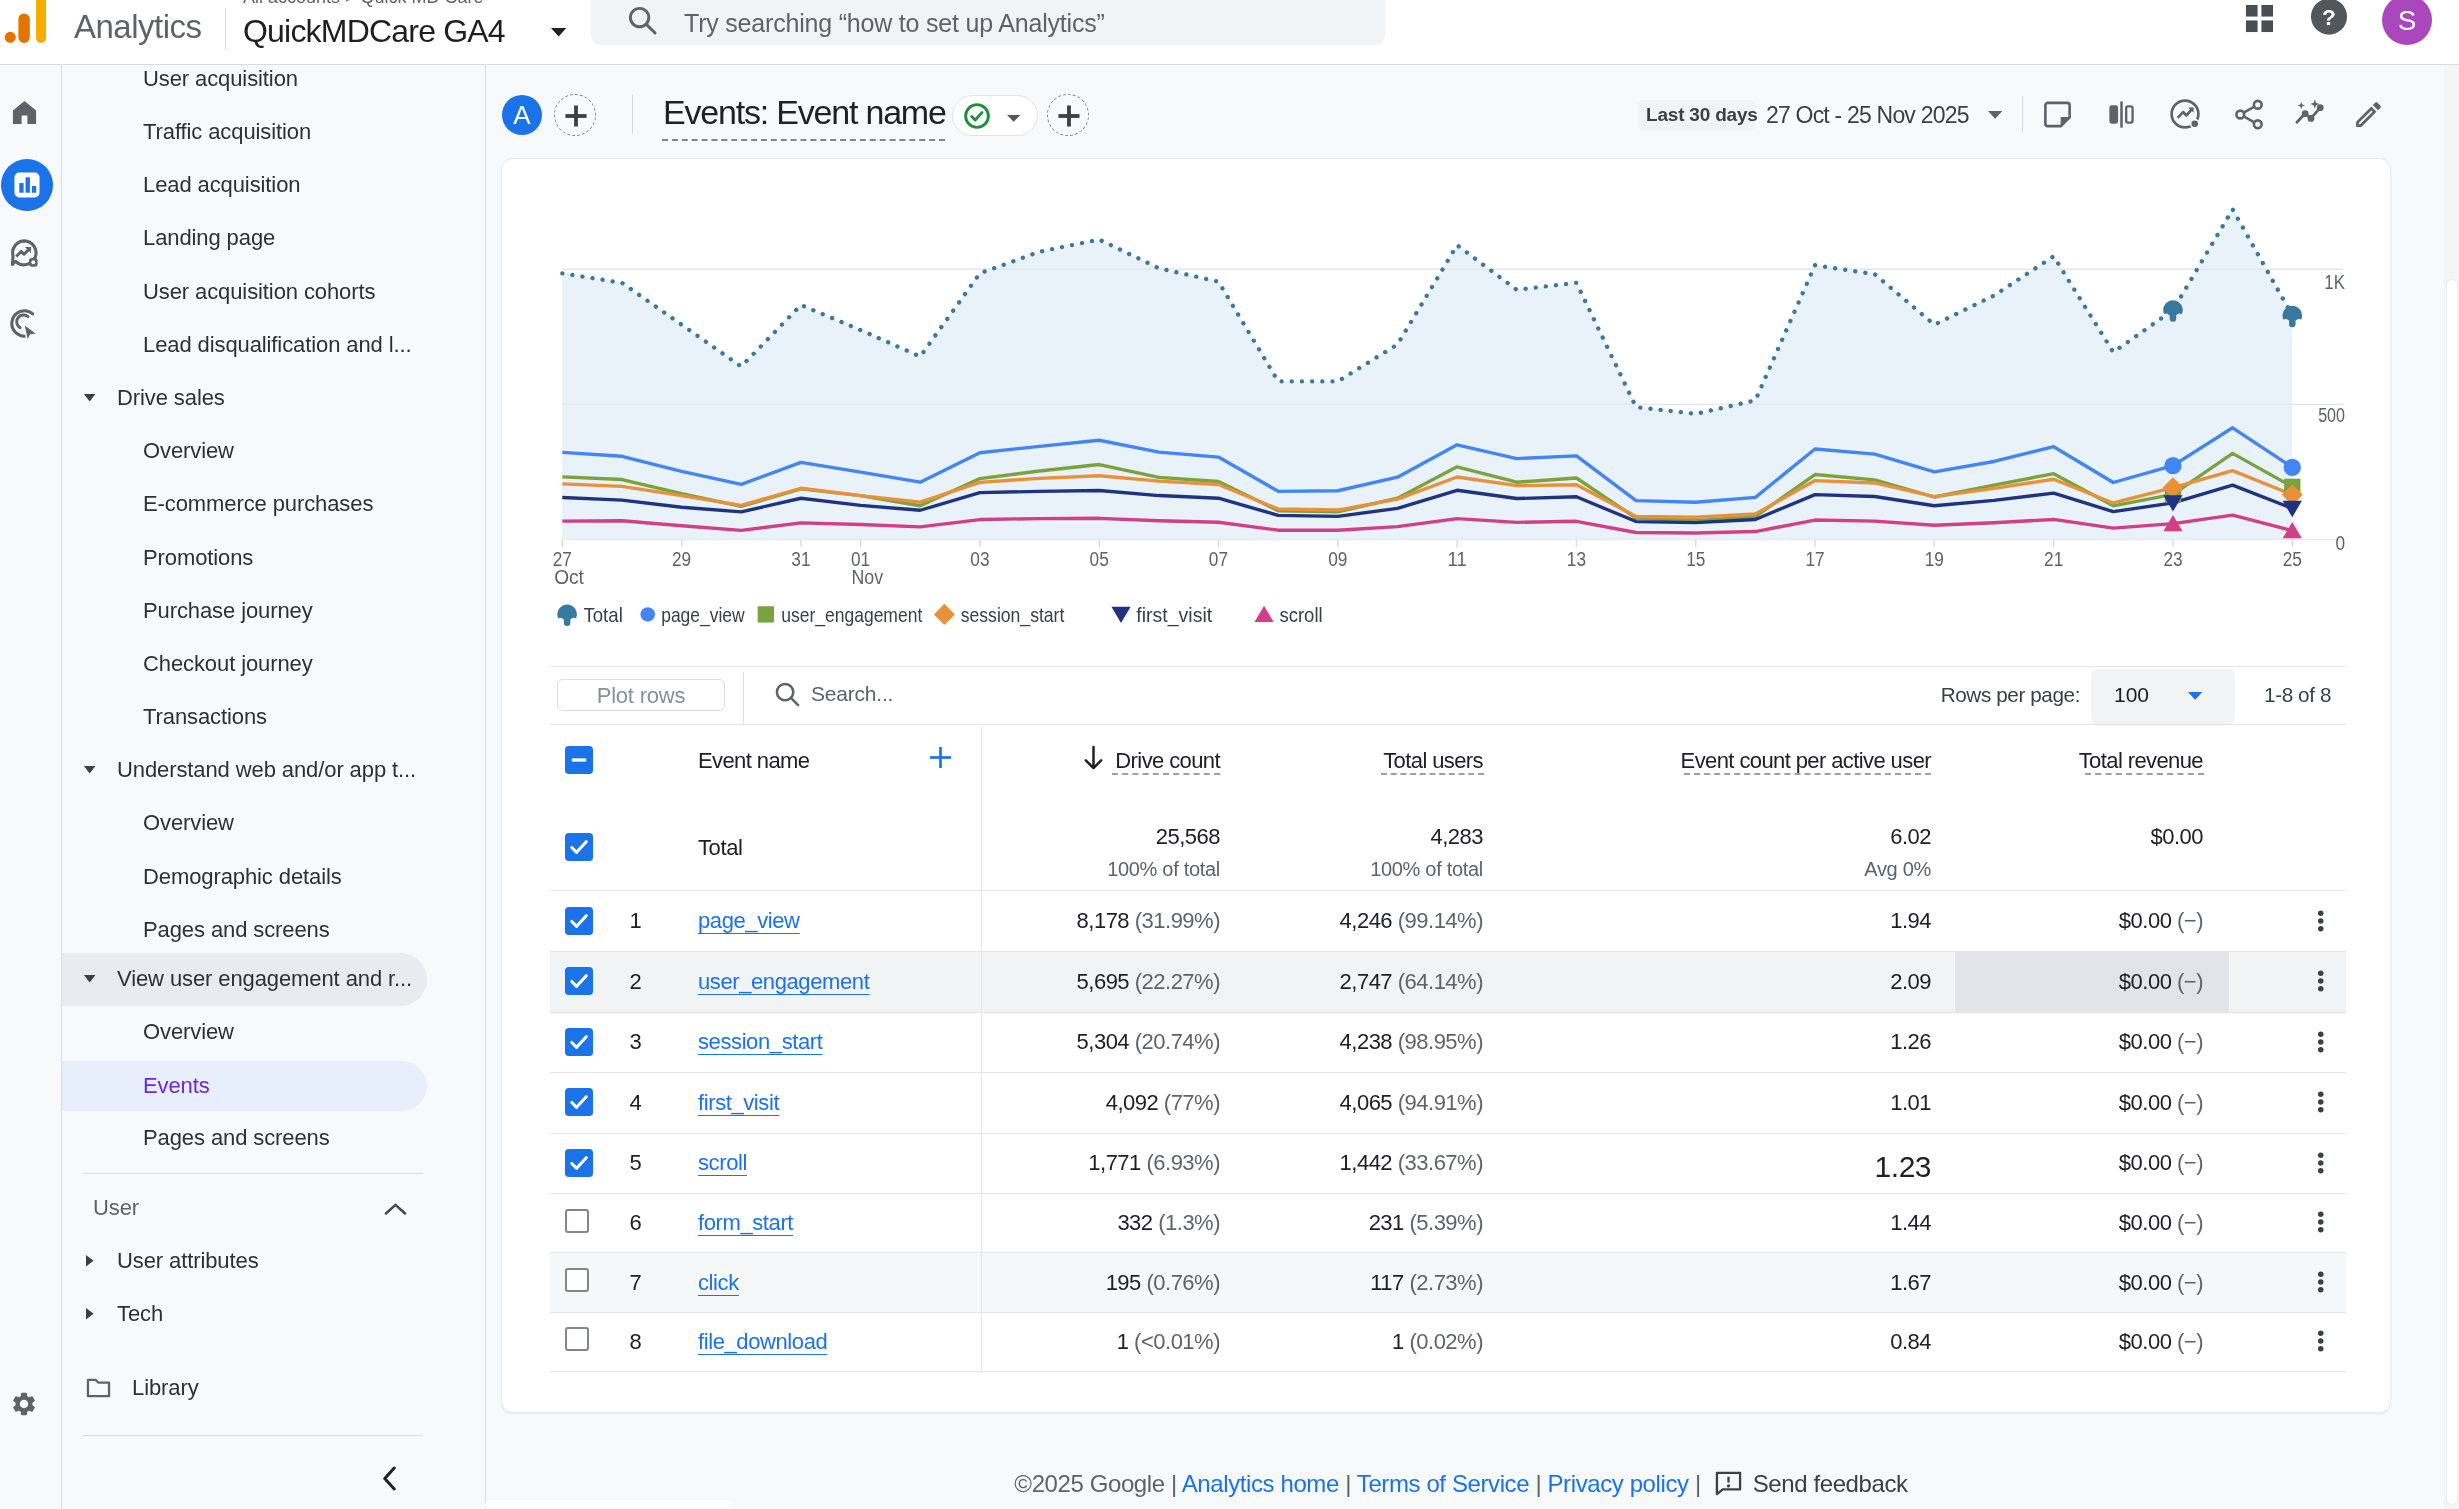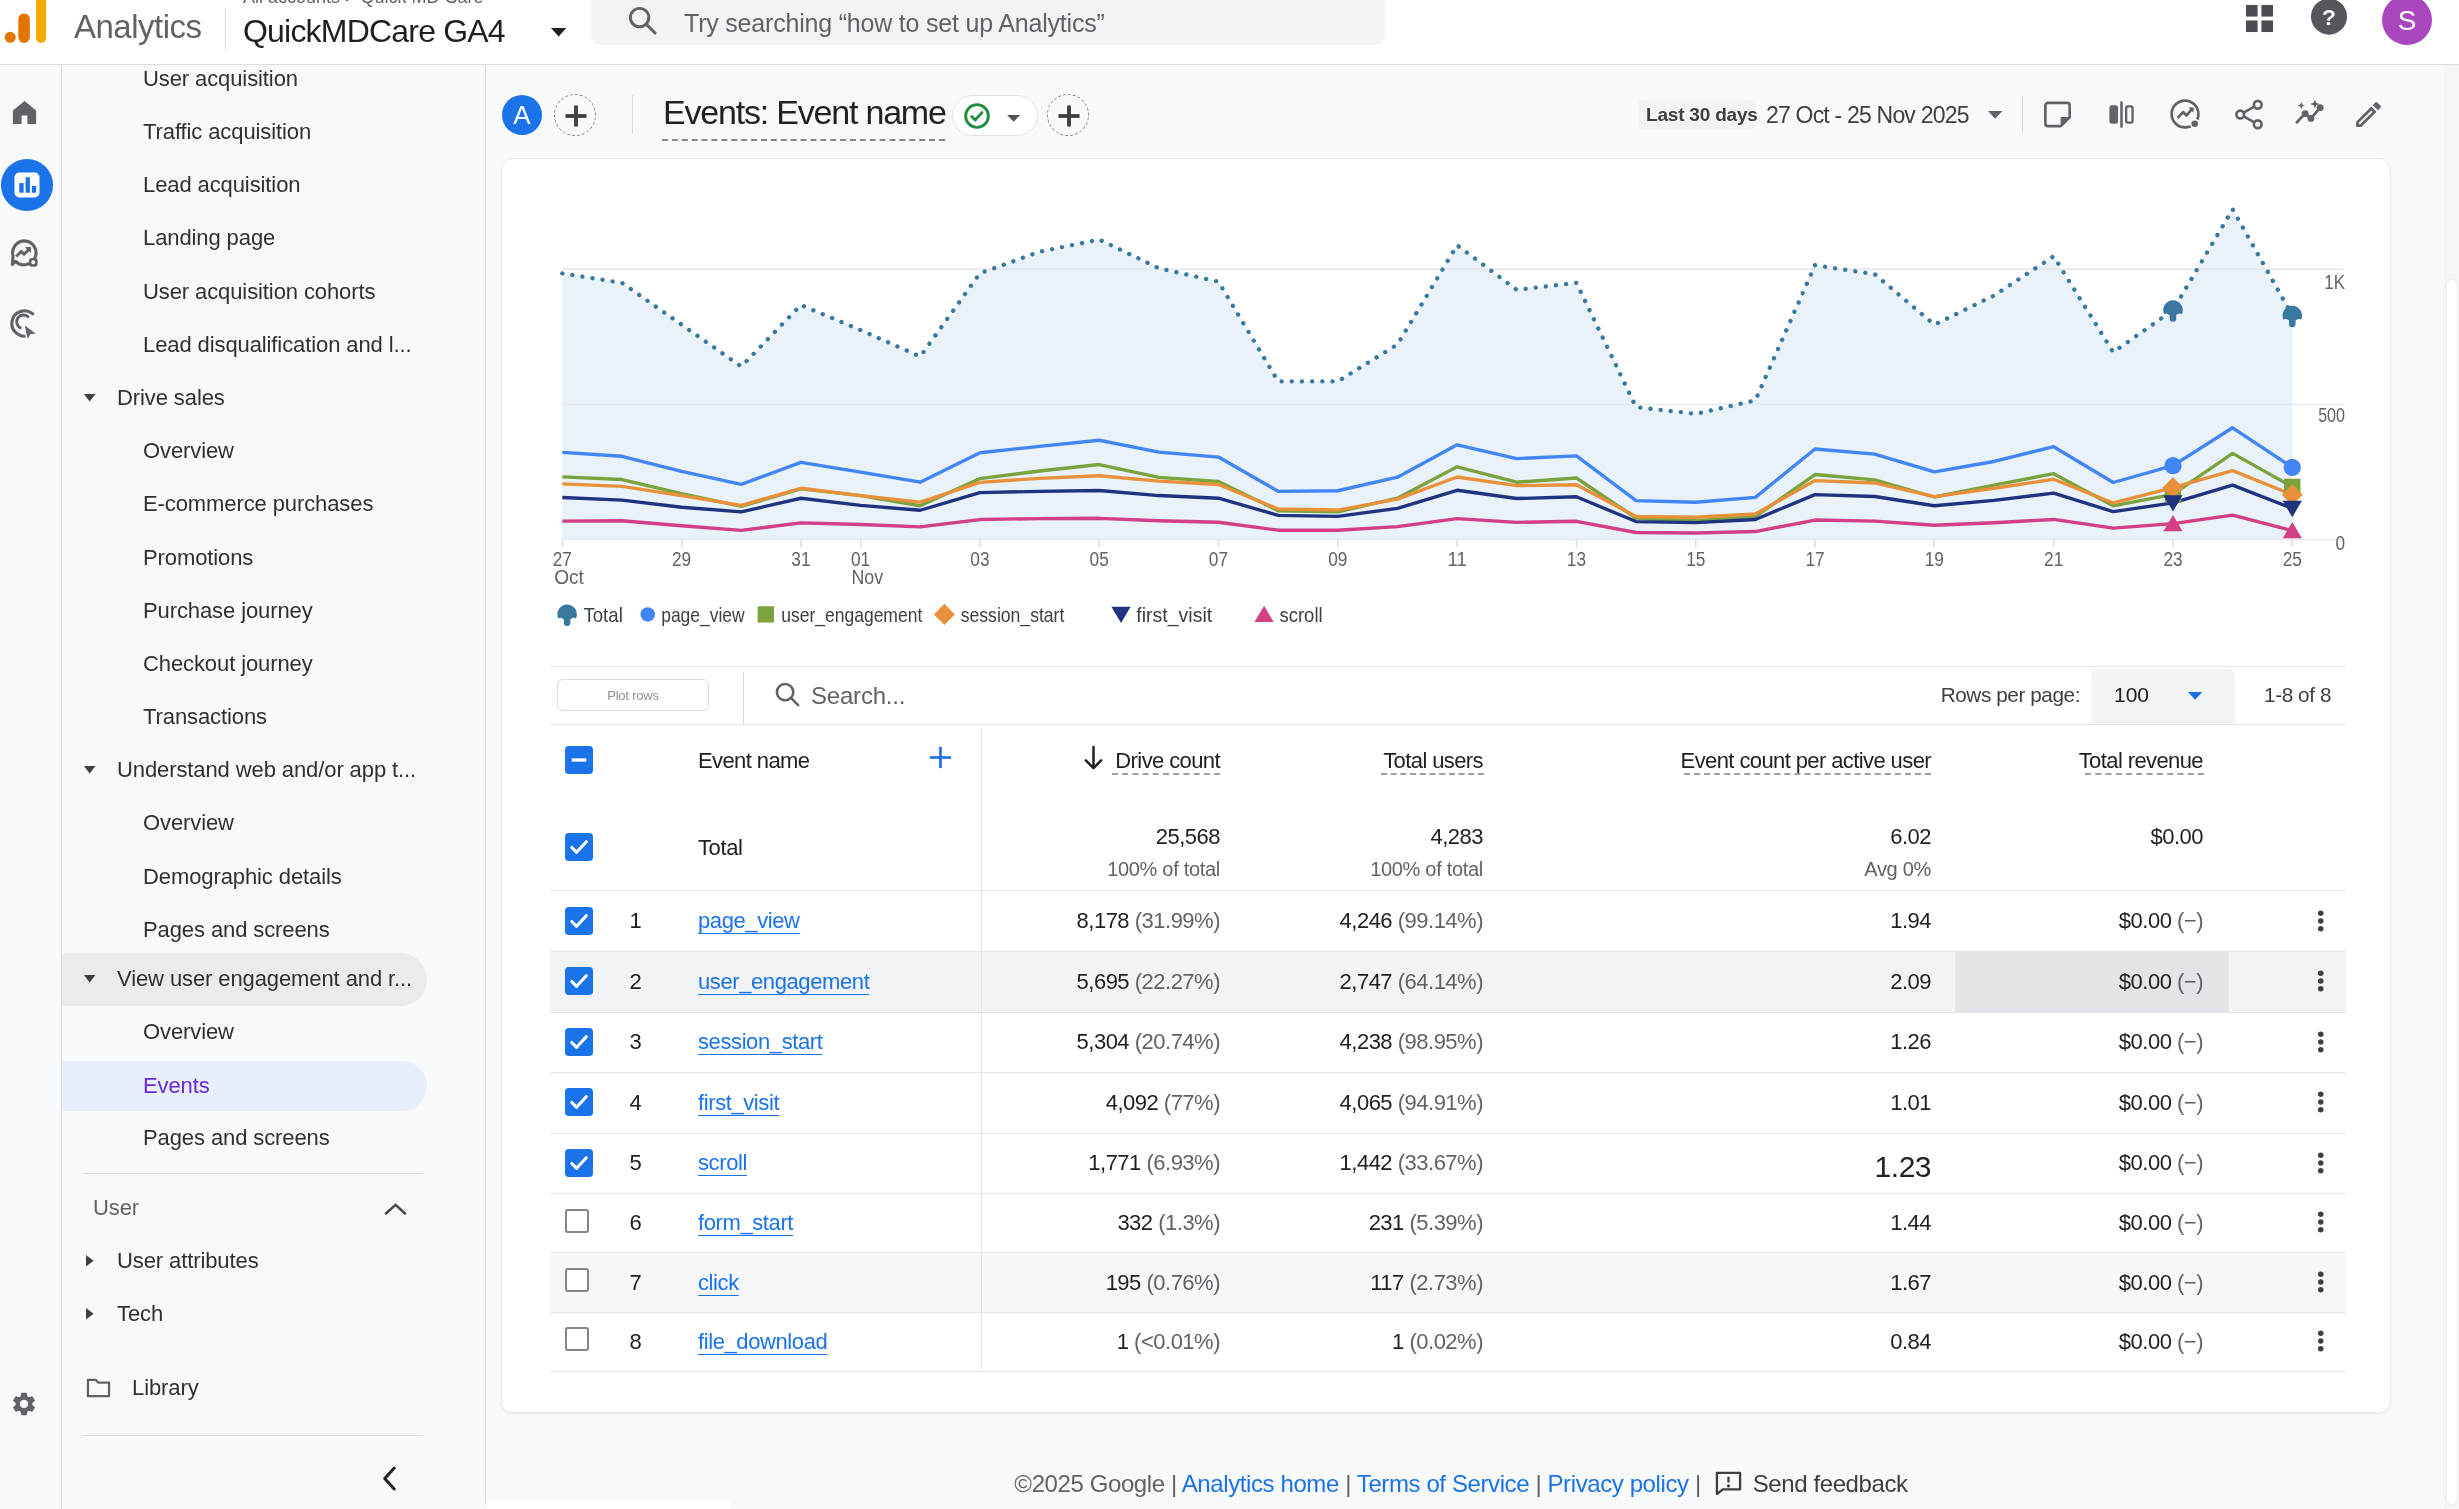--- a/index.html
+++ b/index.html
@@ -84,27 +84,27 @@
       <path d="M983 629.0 L994.0 640 L983 651.0 L972.0 640 Z" fill="#e8913a"></path>
       <text x="1000" y="648" class="legt" textLength="108" lengthAdjust="spacingAndGlyphs">session_start</text>
       <path d="M1157.0 632.0 L1177.0 632.0 L1167 649.0 Z" fill="#1f3380"></path>
       <text x="1183" y="648" class="legt" textLength="79" lengthAdjust="spacingAndGlyphs">first_visit</text>
       <path d="M1306.0 648.0 L1326.0 648.0 L1316 631.0 Z" fill="#d33f85"></path>
       <text x="1332" y="648" class="legt" textLength="45" lengthAdjust="spacingAndGlyphs">scroll</text>
     </svg>
 
 <div class="hline" style="left:550px;top:666px;width:1796px"></div>
     <div class="hline" style="left:550px;top:724px;width:1796px"></div>
-    <div style="position:absolute;left:557px;top:679px;width:152px;height:32px;border:1.5px solid #dadce0;border-radius:5.8px;color:#8a9096;font-size:13px;line-height:32px;text-align:center;letter-spacing:-0.2px">Plot rows</div>
+    <div style="position:absolute;left:557px;top:679px;width:168px;height:32px;border:1.5px solid #dadce0;border-radius:5.8px;color:#8a9096;font-size:22px;line-height:32px;text-align:center;letter-spacing:-0.2px">Plot rows</div>
     <div style="position:absolute;left:743px;top:672px;width:1.4px;height:53px;background:#dadce0"></div>
     <svg style="position:absolute;left:774px;top:681px" width="27" height="27" viewBox="0 0 28 28">
       <circle cx="11.5" cy="11.5" r="8.5" fill="none" stroke="#5f6368" stroke-width="2.6"></circle>
       <line x1="17.5" y1="17.5" x2="25" y2="25" stroke="#5f6368" stroke-width="2.6" stroke-linecap="round"></line>
     </svg>
-    <div style="position:absolute;left:811px;top:682px;font-size:24px;color:#5f6368;letter-spacing:-0.2px">Search...</div>
+    <div style="position:absolute;left:811px;top:682px;font-size:21px;color:#5f6368;letter-spacing:-0.2px">Search...</div>
     <div style="position:absolute;right:379px;top:683px;font-size:20.7px;color:#3c4043;letter-spacing:-0.4px">Rows per page:</div>
     <div style="position:absolute;left:2091px;top:669px;width:144px;height:55px;background:#f1f3f4;border-radius:5.8px"></div>
     <div style="position:absolute;left:2114px;top:683px;font-size:21px;color:#202124">100</div>
     <svg style="position:absolute;left:2187px;top:691px" width="16.3" height="9.6" viewBox="0 0 17 10">
       <path d="M1 1 L16 1 L8.5 9 Z" fill="#1a73e8"></path>
     </svg>
     <div style="position:absolute;right:128px;top:683px;font-size:20.7px;color:#3c4043;letter-spacing:-0.4px">1-8 of 8</div>
     <div style="position:absolute;left:565px;top:746px;width:28px;height:28px;border-radius:3.8px;background:#1a73e8"><svg width="28" height="28" viewBox="0 0 29 29">
         <line x1="7" y1="14.5" x2="22" y2="14.5" stroke="#fff" stroke-width="3.4"></line>
       </svg></div>

